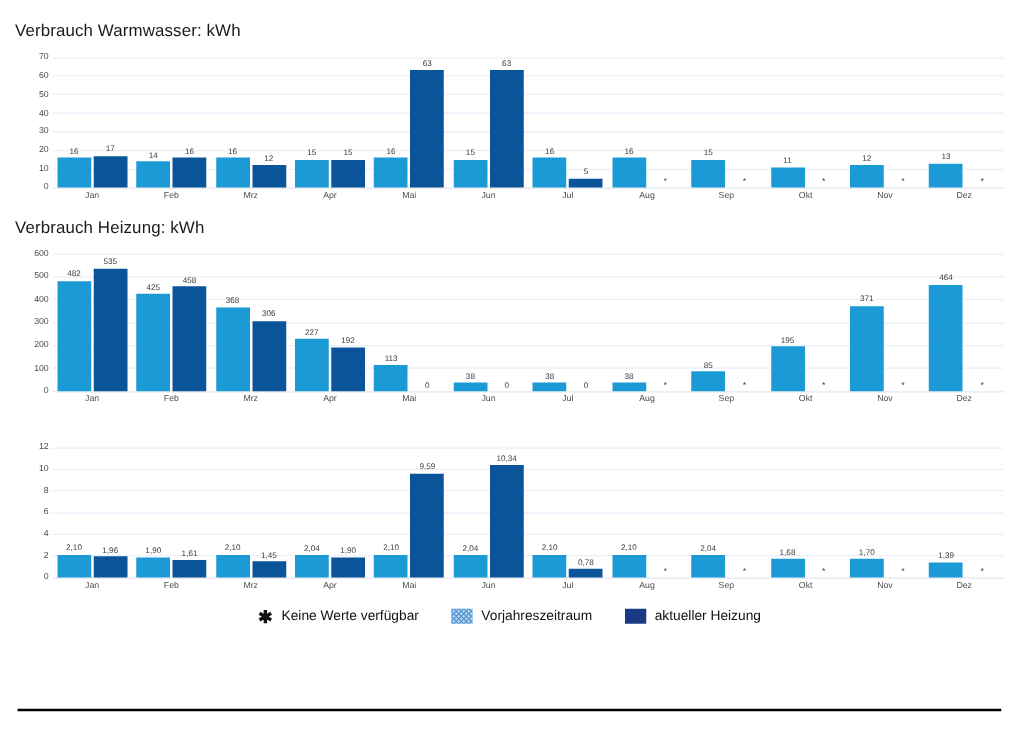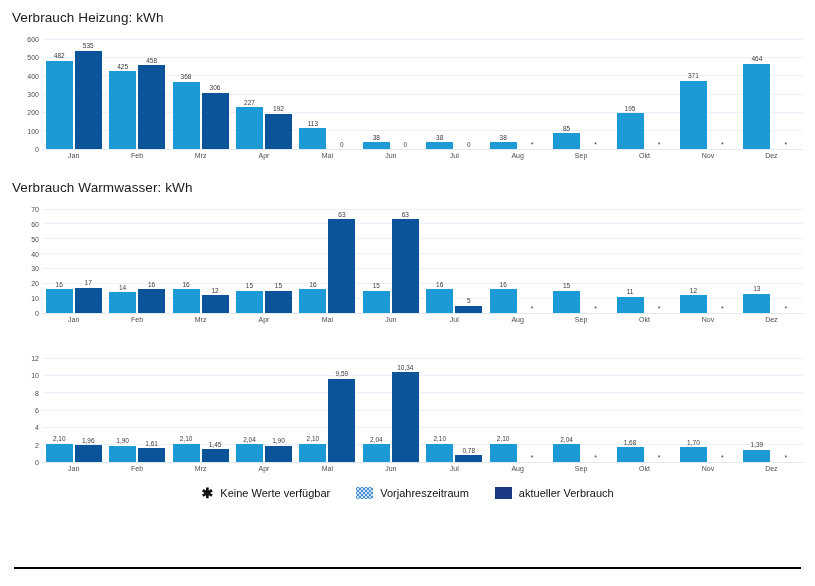--- a/index.html
+++ b/index.html
@@ -218,20 +218,198 @@
     right: 14px;
     bottom: 17px;
     height: 2px;
     background: #000000;
   }
 </style>
 </head>
 <body>
 
 <div class="page">
+
+  <div class="chart-block" style="padding-top:17px;">
+    <div class="chart-title">Verbrauch Warmwasser: kWh</div>
+    <div class="plot-wrap" style="margin-top:14px;">
+      <div class="plot" id="plot-1" style="height:104px;">
+          <div class="grid-area">
+            <div class="gridline base" style="top: 103.5px;"></div>
+            <div class="gridline" style="top: 88.6429px;"></div>
+            <div class="gridline" style="top: 73.7857px;"></div>
+            <div class="gridline" style="top: 58.9286px;"></div>
+            <div class="gridline" style="top: 44.0714px;"></div>
+            <div class="gridline" style="top: 29.2143px;"></div>
+            <div class="gridline" style="top: 14.3571px;"></div>
+            <div class="gridline" style="top: -0.5px;"></div>
+          </div>
+          <div class="y-axis">
+            <div class="y-tick" style="top: 104px;">0</div>
+            <div class="y-tick" style="top: 89.1429px;">10</div>
+            <div class="y-tick" style="top: 74.2857px;">20</div>
+            <div class="y-tick" style="top: 59.4286px;">30</div>
+            <div class="y-tick" style="top: 44.5714px;">40</div>
+            <div class="y-tick" style="top: 29.7143px;">50</div>
+            <div class="y-tick" style="top: 14.8571px;">60</div>
+            <div class="y-tick" style="top: 0px;">70</div>
+          </div>
+          <div class="bars-layer">
+            <div class="group">
+              <div class="bar-slot">
+                <div class="bar prev" style="height: 23.7714px;">
+                  <span class="bar-label">16</span>
+                </div>
+              </div>
+              <div class="bar-slot">
+                <div class="bar curr" style="height: 25.2571px;">
+                  <span class="bar-label">17</span>
+                </div>
+              </div>
+            </div>
+            <div class="group">
+              <div class="bar-slot">
+                <div class="bar prev" style="height: 20.8px;">
+                  <span class="bar-label">14</span>
+                </div>
+              </div>
+              <div class="bar-slot">
+                <div class="bar curr" style="height: 23.7714px;">
+                  <span class="bar-label">16</span>
+                </div>
+              </div>
+            </div>
+            <div class="group">
+              <div class="bar-slot">
+                <div class="bar prev" style="height: 23.7714px;">
+                  <span class="bar-label">16</span>
+                </div>
+              </div>
+              <div class="bar-slot">
+                <div class="bar curr" style="height: 17.8286px;">
+                  <span class="bar-label">12</span>
+                </div>
+              </div>
+            </div>
+            <div class="group">
+              <div class="bar-slot">
+                <div class="bar prev" style="height: 22.2857px;">
+                  <span class="bar-label">15</span>
+                </div>
+              </div>
+              <div class="bar-slot">
+                <div class="bar curr" style="height: 22.2857px;">
+                  <span class="bar-label">15</span>
+                </div>
+              </div>
+            </div>
+            <div class="group">
+              <div class="bar-slot">
+                <div class="bar prev" style="height: 23.7714px;">
+                  <span class="bar-label">16</span>
+                </div>
+              </div>
+              <div class="bar-slot">
+                <div class="bar curr" style="height: 93.6px;">
+                  <span class="bar-label">63</span>
+                </div>
+              </div>
+            </div>
+            <div class="group">
+              <div class="bar-slot">
+                <div class="bar prev" style="height: 22.2857px;">
+                  <span class="bar-label">15</span>
+                </div>
+              </div>
+              <div class="bar-slot">
+                <div class="bar curr" style="height: 93.6px;">
+                  <span class="bar-label">63</span>
+                </div>
+              </div>
+            </div>
+            <div class="group">
+              <div class="bar-slot">
+                <div class="bar prev" style="height: 23.7714px;">
+                  <span class="bar-label">16</span>
+                </div>
+              </div>
+              <div class="bar-slot">
+                <div class="bar curr" style="height: 7.42857px;">
+                  <span class="bar-label">5</span>
+                </div>
+              </div>
+            </div>
+            <div class="group">
+              <div class="bar-slot">
+                <div class="bar prev" style="height: 23.7714px;">
+                  <span class="bar-label">16</span>
+                </div>
+              </div>
+              <div class="bar-slot">
+                <span class="na-mark">*</span>
+              </div>
+            </div>
+            <div class="group">
+              <div class="bar-slot">
+                <div class="bar prev" style="height: 22.2857px;">
+                  <span class="bar-label">15</span>
+                </div>
+              </div>
+              <div class="bar-slot">
+                <span class="na-mark">*</span>
+              </div>
+            </div>
+            <div class="group">
+              <div class="bar-slot">
+                <div class="bar prev" style="height: 16.3429px;">
+                  <span class="bar-label">11</span>
+                </div>
+              </div>
+              <div class="bar-slot">
+                <span class="na-mark">*</span>
+              </div>
+            </div>
+            <div class="group">
+              <div class="bar-slot">
+                <div class="bar prev" style="height: 17.8286px;">
+                  <span class="bar-label">12</span>
+                </div>
+              </div>
+              <div class="bar-slot">
+                <span class="na-mark">*</span>
+              </div>
+            </div>
+            <div class="group">
+              <div class="bar-slot">
+                <div class="bar prev" style="height: 19.3143px;">
+                  <span class="bar-label">13</span>
+                </div>
+              </div>
+              <div class="bar-slot">
+                <span class="na-mark">*</span>
+              </div>
+            </div>
+          </div>
+        </div>
+      <div class="x-axis" id="xaxis-1">
+          <div class="x-tick">Jan</div>
+          <div class="x-tick">Feb</div>
+          <div class="x-tick">Mrz</div>
+          <div class="x-tick">Apr</div>
+          <div class="x-tick">Mai</div>
+          <div class="x-tick">Jun</div>
+          <div class="x-tick">Jul</div>
+          <div class="x-tick">Aug</div>
+          <div class="x-tick">Sep</div>
+          <div class="x-tick">Okt</div>
+          <div class="x-tick">Nov</div>
+          <div class="x-tick">Dez</div>
+        </div>
+    </div>
+  </div>
 
   <div class="chart-block" style="padding-top:10px;">
     <div class="chart-title">Verbrauch Heizung: kWh</div>
     <div class="plot-wrap" style="margin-top:14px;">
       <div class="plot" id="plot-0" style="height:110px;">
           <div class="grid-area">
             <div class="gridline base" style="top: 109.5px;"></div>
             <div class="gridline" style="top: 91.1667px;"></div>
             <div class="gridline" style="top: 72.8333px;"></div>
             <div class="gridline" style="top: 54.5px;"></div>
@@ -390,198 +568,20 @@
           <div class="x-tick">Aug</div>
           <div class="x-tick">Sep</div>
           <div class="x-tick">Okt</div>
           <div class="x-tick">Nov</div>
           <div class="x-tick">Dez</div>
         </div>
     </div>
   </div>
 
   <div class="chart-block" style="padding-top:17px;">
-    <div class="chart-title">Verbrauch Warmwasser: kWh</div>
-    <div class="plot-wrap" style="margin-top:14px;">
-      <div class="plot" id="plot-1" style="height:104px;">
-          <div class="grid-area">
-            <div class="gridline base" style="top: 103.5px;"></div>
-            <div class="gridline" style="top: 88.6429px;"></div>
-            <div class="gridline" style="top: 73.7857px;"></div>
-            <div class="gridline" style="top: 58.9286px;"></div>
-            <div class="gridline" style="top: 44.0714px;"></div>
-            <div class="gridline" style="top: 29.2143px;"></div>
-            <div class="gridline" style="top: 14.3571px;"></div>
-            <div class="gridline" style="top: -0.5px;"></div>
-          </div>
-          <div class="y-axis">
-            <div class="y-tick" style="top: 104px;">0</div>
-            <div class="y-tick" style="top: 89.1429px;">10</div>
-            <div class="y-tick" style="top: 74.2857px;">20</div>
-            <div class="y-tick" style="top: 59.4286px;">30</div>
-            <div class="y-tick" style="top: 44.5714px;">40</div>
-            <div class="y-tick" style="top: 29.7143px;">50</div>
-            <div class="y-tick" style="top: 14.8571px;">60</div>
-            <div class="y-tick" style="top: 0px;">70</div>
-          </div>
-          <div class="bars-layer">
-            <div class="group">
-              <div class="bar-slot">
-                <div class="bar prev" style="height: 23.7714px;">
-                  <span class="bar-label">16</span>
-                </div>
-              </div>
-              <div class="bar-slot">
-                <div class="bar curr" style="height: 25.2571px;">
-                  <span class="bar-label">17</span>
-                </div>
-              </div>
-            </div>
-            <div class="group">
-              <div class="bar-slot">
-                <div class="bar prev" style="height: 20.8px;">
-                  <span class="bar-label">14</span>
-                </div>
-              </div>
-              <div class="bar-slot">
-                <div class="bar curr" style="height: 23.7714px;">
-                  <span class="bar-label">16</span>
-                </div>
-              </div>
-            </div>
-            <div class="group">
-              <div class="bar-slot">
-                <div class="bar prev" style="height: 23.7714px;">
-                  <span class="bar-label">16</span>
-                </div>
-              </div>
-              <div class="bar-slot">
-                <div class="bar curr" style="height: 17.8286px;">
-                  <span class="bar-label">12</span>
-                </div>
-              </div>
-            </div>
-            <div class="group">
-              <div class="bar-slot">
-                <div class="bar prev" style="height: 22.2857px;">
-                  <span class="bar-label">15</span>
-                </div>
-              </div>
-              <div class="bar-slot">
-                <div class="bar curr" style="height: 22.2857px;">
-                  <span class="bar-label">15</span>
-                </div>
-              </div>
-            </div>
-            <div class="group">
-              <div class="bar-slot">
-                <div class="bar prev" style="height: 23.7714px;">
-                  <span class="bar-label">16</span>
-                </div>
-              </div>
-              <div class="bar-slot">
-                <div class="bar curr" style="height: 93.6px;">
-                  <span class="bar-label">63</span>
-                </div>
-              </div>
-            </div>
-            <div class="group">
-              <div class="bar-slot">
-                <div class="bar prev" style="height: 22.2857px;">
-                  <span class="bar-label">15</span>
-                </div>
-              </div>
-              <div class="bar-slot">
-                <div class="bar curr" style="height: 93.6px;">
-                  <span class="bar-label">63</span>
-                </div>
-              </div>
-            </div>
-            <div class="group">
-              <div class="bar-slot">
-                <div class="bar prev" style="height: 23.7714px;">
-                  <span class="bar-label">16</span>
-                </div>
-              </div>
-              <div class="bar-slot">
-                <div class="bar curr" style="height: 7.42857px;">
-                  <span class="bar-label">5</span>
-                </div>
-              </div>
-            </div>
-            <div class="group">
-              <div class="bar-slot">
-                <div class="bar prev" style="height: 23.7714px;">
-                  <span class="bar-label">16</span>
-                </div>
-              </div>
-              <div class="bar-slot">
-                <span class="na-mark">*</span>
-              </div>
-            </div>
-            <div class="group">
-              <div class="bar-slot">
-                <div class="bar prev" style="height: 22.2857px;">
-                  <span class="bar-label">15</span>
-                </div>
-              </div>
-              <div class="bar-slot">
-                <span class="na-mark">*</span>
-              </div>
-            </div>
-            <div class="group">
-              <div class="bar-slot">
-                <div class="bar prev" style="height: 16.3429px;">
-                  <span class="bar-label">11</span>
-                </div>
-              </div>
-              <div class="bar-slot">
-                <span class="na-mark">*</span>
-              </div>
-            </div>
-            <div class="group">
-              <div class="bar-slot">
-                <div class="bar prev" style="height: 17.8286px;">
-                  <span class="bar-label">12</span>
-                </div>
-              </div>
-              <div class="bar-slot">
-                <span class="na-mark">*</span>
-              </div>
-            </div>
-            <div class="group">
-              <div class="bar-slot">
-                <div class="bar prev" style="height: 19.3143px;">
-                  <span class="bar-label">13</span>
-                </div>
-              </div>
-              <div class="bar-slot">
-                <span class="na-mark">*</span>
-              </div>
-            </div>
-          </div>
-        </div>
-      <div class="x-axis" id="xaxis-1">
-          <div class="x-tick">Jan</div>
-          <div class="x-tick">Feb</div>
-          <div class="x-tick">Mrz</div>
-          <div class="x-tick">Apr</div>
-          <div class="x-tick">Mai</div>
-          <div class="x-tick">Jun</div>
-          <div class="x-tick">Jul</div>
-          <div class="x-tick">Aug</div>
-          <div class="x-tick">Sep</div>
-          <div class="x-tick">Okt</div>
-          <div class="x-tick">Nov</div>
-          <div class="x-tick">Dez</div>
-        </div>
-    </div>
-  </div>
-
-  <div class="chart-block" style="padding-top:17px;">
     <div class="plot-wrap" style="margin-top:14px;">
       <div class="plot" id="plot-2" style="height:104px;">
           <div class="grid-area">
             <div class="gridline base" style="top: 103.5px;"></div>
             <div class="gridline" style="top: 86.1667px;"></div>
             <div class="gridline" style="top: 68.8333px;"></div>
             <div class="gridline" style="top: 51.5px;"></div>
             <div class="gridline" style="top: 34.1667px;"></div>
             <div class="gridline" style="top: 16.8333px;"></div>
             <div class="gridline" style="top: -0.5px;"></div>
@@ -753,18 +753,18 @@
       <div class="legend-item">
         <span class="legend-star">✱</span>
         <span class="legend-label">Keine Werte verfügbar</span>
       </div>
       <div class="legend-item">
         <span class="swatch prev"></span>
         <span class="legend-label">Vorjahreszeitraum</span>
       </div>
       <div class="legend-item">
         <span class="swatch curr"></span>
-        <span class="legend-label">aktueller Verbrauch</span>
+        <span class="legend-label">aktueller Heizung</span>
       </div>
     </div>
 
   <div class="bottom-rule"></div>
 </div>
 
 </body></html>

